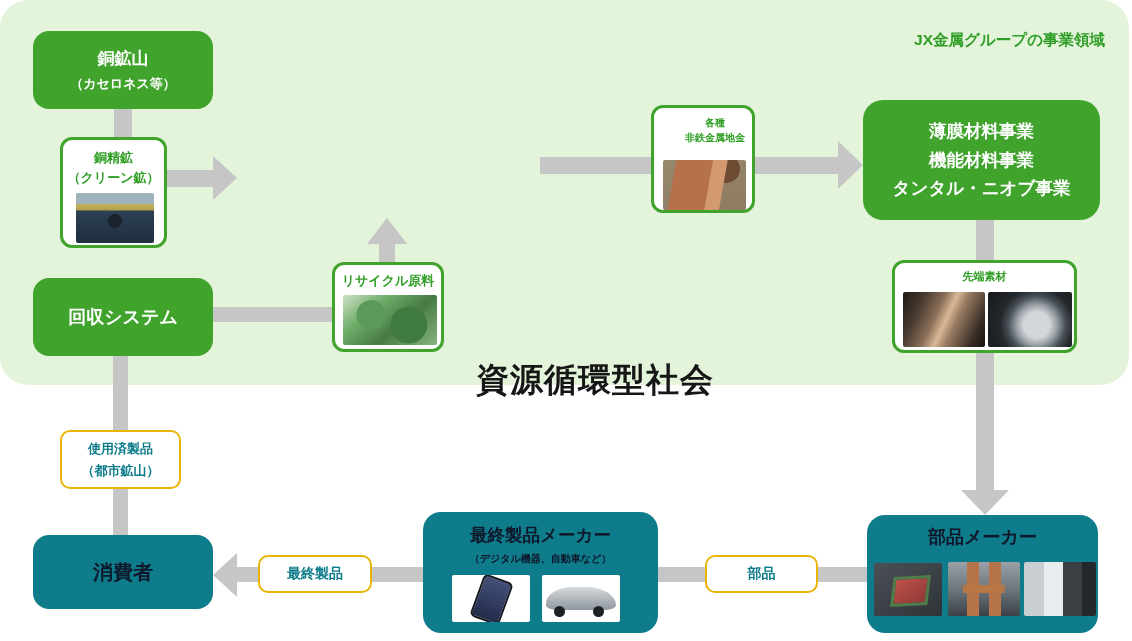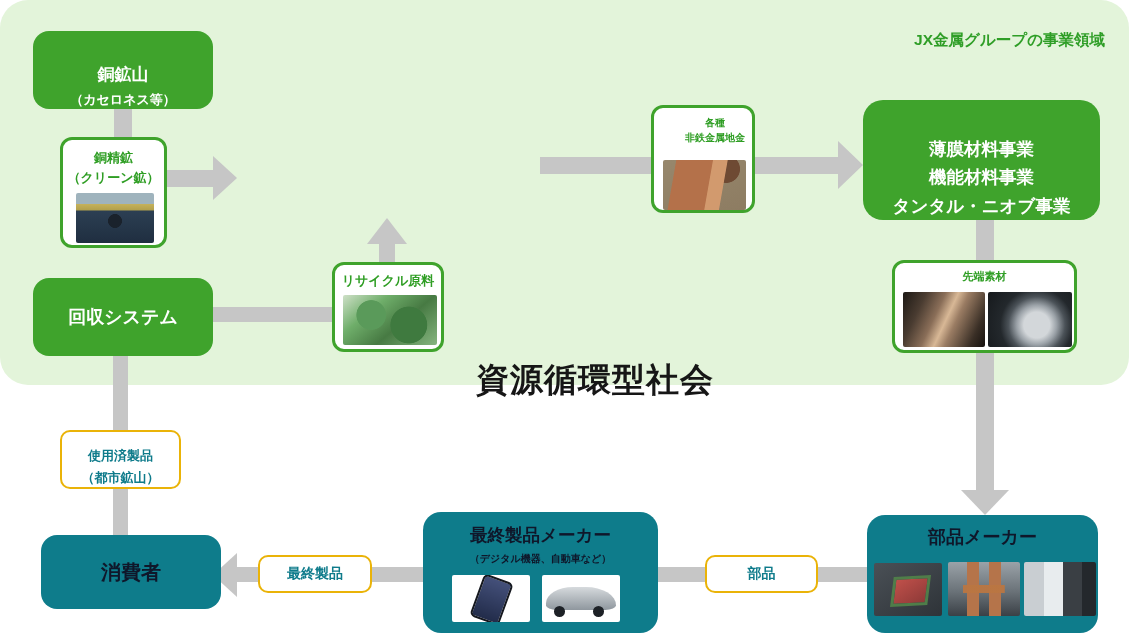--- a/index.html
+++ b/index.html
@@ -13,21 +13,21 @@
   .green-panel { left:0; top:0; width:1129px; height:385px; background:#e3f4da; border-radius:28px; }
 
   
   .gbox { background:#3fa32c; color:#ffffff; border-radius:16px; text-align:center; }
   .tbox { background:#0e7c8b; color:#0f172a; border-radius:16px; text-align:center; }
 
   
   .wbox-g { background:#ffffff; border:3px solid #3fa32c; border-radius:12px; color:#2f9e24; text-align:center; font-weight:bold; }
   .wbox-t { background:#ffffff; border:2px solid #eab308; border-radius:10px; color:#0e7b8b; text-align:center; font-weight:bold; }
 
-  .col-center { display:flex; flex-direction:column; align-items:center; justify-content:flex-end; }
+  .col-center { display:flex; flex-direction:column; align-items:center; justify-content:center; }
   .row-center { display:flex; align-items:center; justify-content:center; }
 
   
   .shaft { position:absolute; background:#c6c6c6; }
   .tri { position:absolute; width:0; height:0; }
   .tri-right { border-top:22px solid transparent; border-bottom:22px solid transparent; border-left:24px solid #c6c6c6; }
   .tri-left  { border-top:22px solid transparent; border-bottom:22px solid transparent; border-right:24px solid #c6c6c6; }
   .tri-up    { border-left:20px solid transparent; border-right:20px solid transparent; border-bottom:26px solid #c6c6c6; }
   .tri-down  { border-left:24px solid transparent; border-right:24px solid transparent; border-top:25px solid #c6c6c6; }
   .tri-right-big { border-top:24px solid transparent; border-bottom:24px solid transparent; border-left:25px solid #c6c6c6; }
@@ -153,21 +153,21 @@
     <div class="photo ph-pcb" style="left:8px; top:30px; width:94px; height:50px;"></div>
   </div>
 
   <div class="abs society" style="left:445px; top:360px; width:300px; line-height:40px;">資源循環型社会</div>
 
   <div class="abs wbox-t col-center" style="left:60px; top:430px; width:121px; height:59px; gap:2px;">
     <div class="t-small-13">使用済製品</div>
     <div class="t-small-13">（都市鉱山）</div>
   </div>
 
-  <div class="abs tbox row-center t-title-20" style="left:41px; top:535px; width:180px; height:74px;">
+  <div class="abs tbox row-center t-title-20" style="left:33px; top:535px; width:180px; height:74px;">
     <div>消費者</div>
   </div>
 
   <div class="abs wbox-t row-center" style="left:258px; top:555px; width:114px; height:38px; font-size:14px;">
     <div>最終製品</div>
   </div>
 
   <div class="abs tbox" style="left:423px; top:512px; width:235px; height:121px; border-radius:18px;">
     <div style="font-size:17.5px; font-weight:bold; margin-top:11px;">最終製品メーカー</div>
     <div style="font-size:10px; font-weight:bold; margin-top:5px;">（デジタル機器、自動車など）</div>

